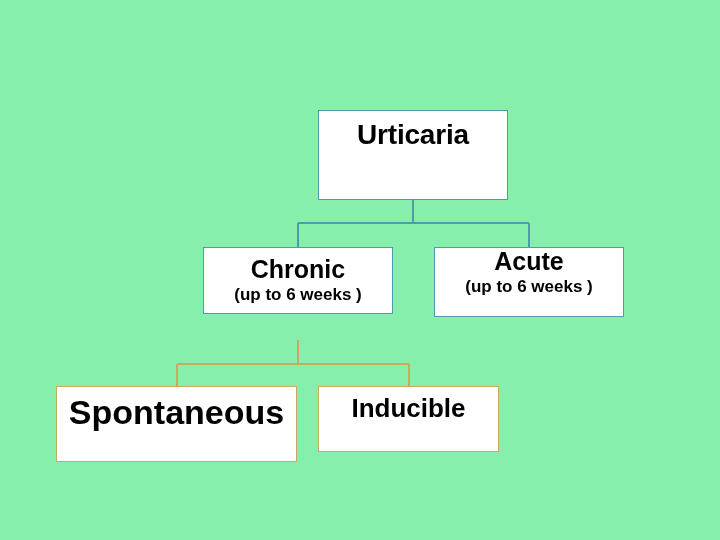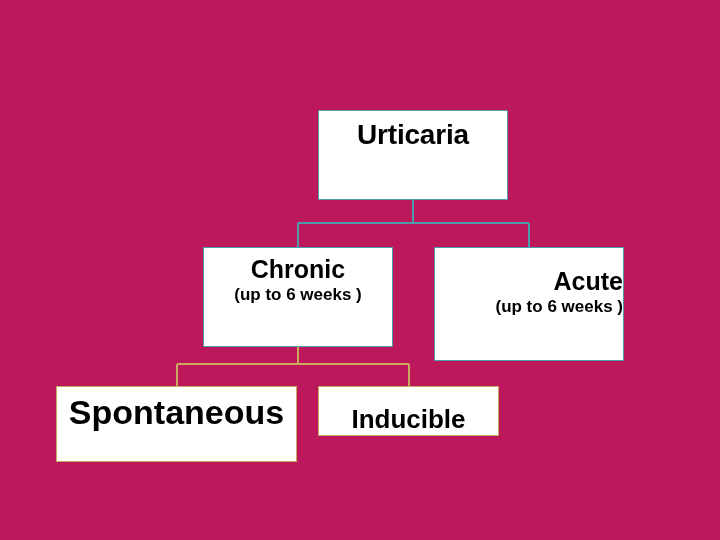--- a/index.html
+++ b/index.html
@@ -11,21 +11,21 @@
     width: 720px;
     height: 540px;
     background: #ffffff;
     font-family: "Liberation Sans", sans-serif;
     overflow: hidden;
   }
   #canvas {
     position: relative;
     width: 720px;
     height: 540px;
-    background: #be185d;
+    background: #86efac;
   }
   #connectors {
     position: absolute;
     left: 0;
     top: 0;
     width: 720px;
     height: 540px;
     pointer-events: none;
   }
   .node {
@@ -64,40 +64,39 @@
   #node-urticaria .title {
     font-size: 28px;
     letter-spacing: -0.2px;
   }
 
   
   #node-chronic {
     left: 203px;
     top: 247px;
     width: 190px;
-    height: 100px;
+    height: 67px;
     border: 1px solid #4E9CAB;
     padding-top: 8px;
   }
   #node-chronic .title {
     font-size: 25px;
   }
   #node-chronic .sub {
     font-size: 17px;
     margin-top: 4px;
   }
 
   #node-acute {
     left: 434px;
     top: 247px;
     width: 190px;
-    height: 114px;
+    height: 70px;
     border: 1px solid #4E9CAB;
-    padding-top: 20px;
-    align-items: flex-end;
+    padding-top: 0;
   }
   #node-acute .title {
     font-size: 25px;
   }
   #node-acute .sub {
     font-size: 17px;
     margin-top: 4px;
   }
 
   
@@ -110,23 +109,23 @@
     padding-top: 8px;
   }
   #node-spontaneous .title {
     font-size: 34px;
   }
 
   #node-inducible {
     left: 318px;
     top: 386px;
     width: 181px;
-    height: 50px;
+    height: 66px;
     border: 1px solid #C9A95E;
-    padding-top: 19px;
+    padding-top: 8px;
   }
   #node-inducible .title {
     font-size: 26px;
   }
 </style>
 </head>
 <body>
 
 <div id="canvas">
 

